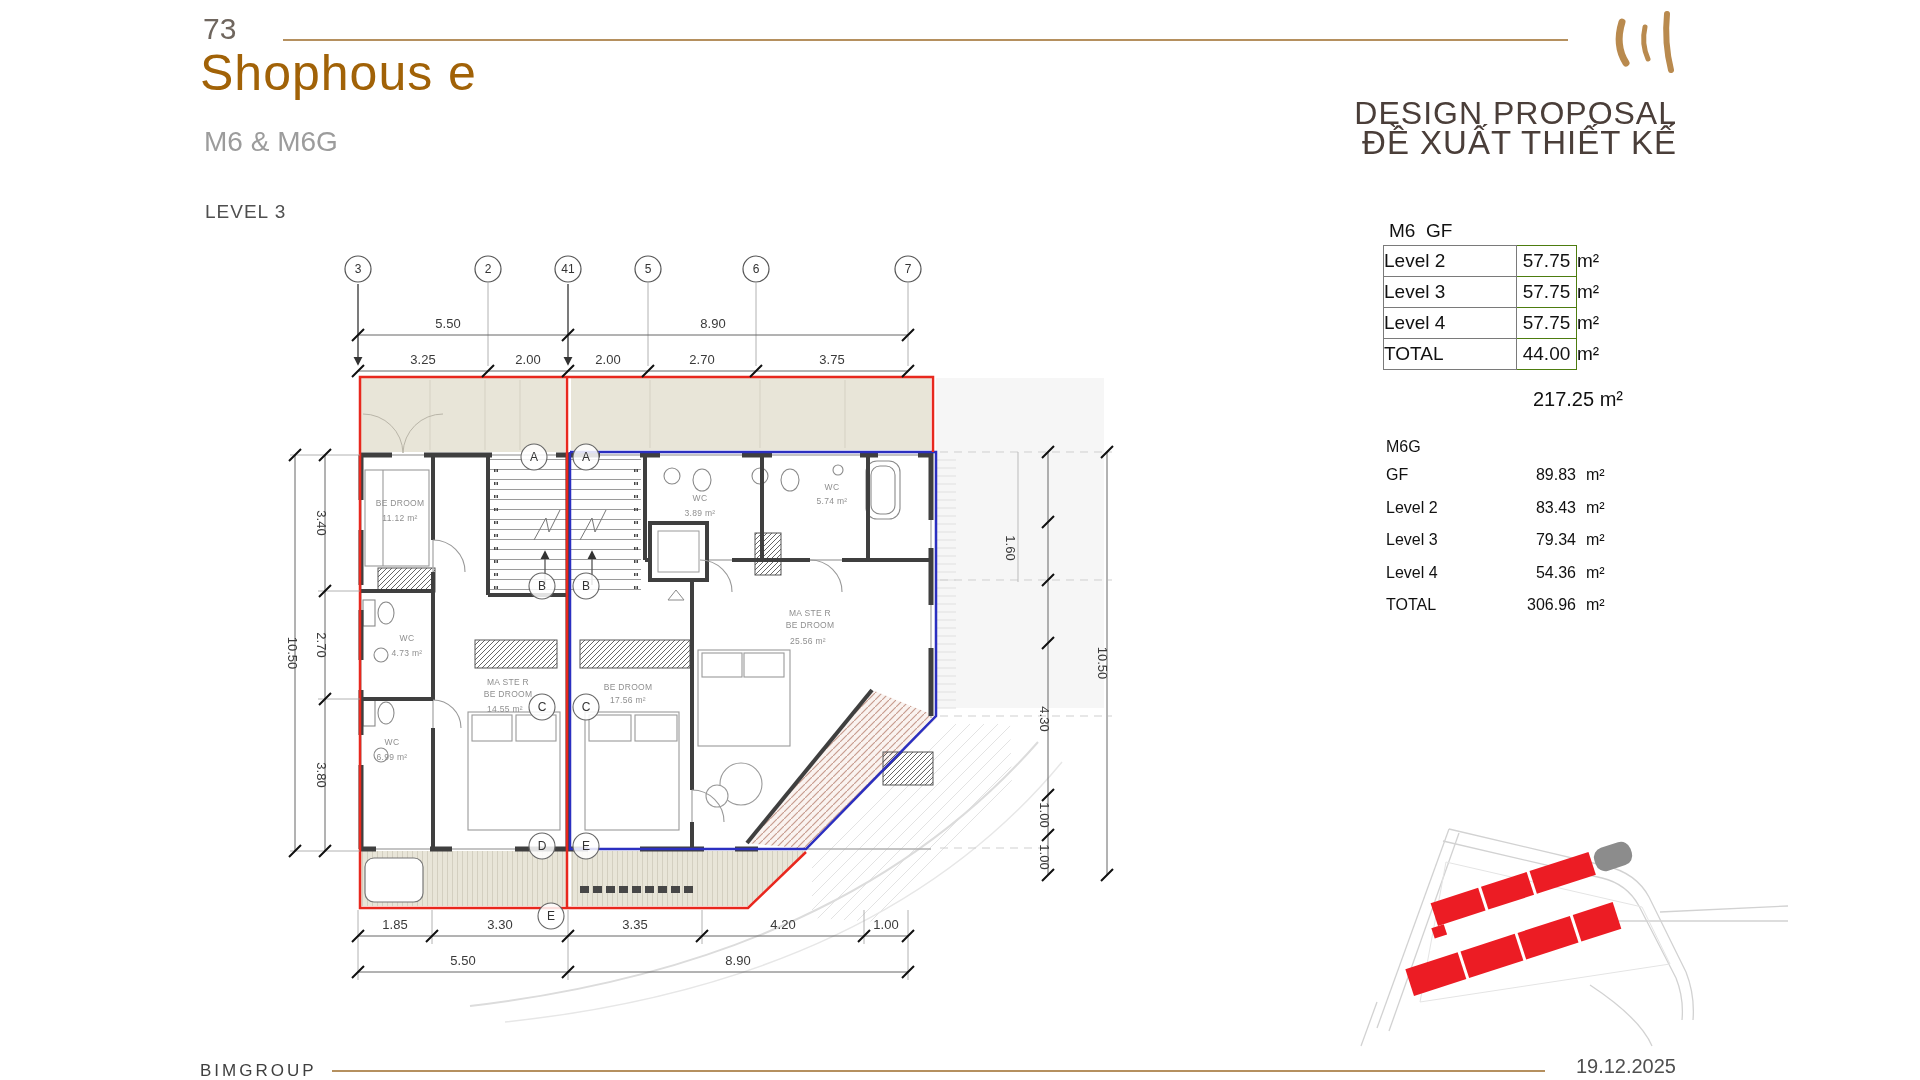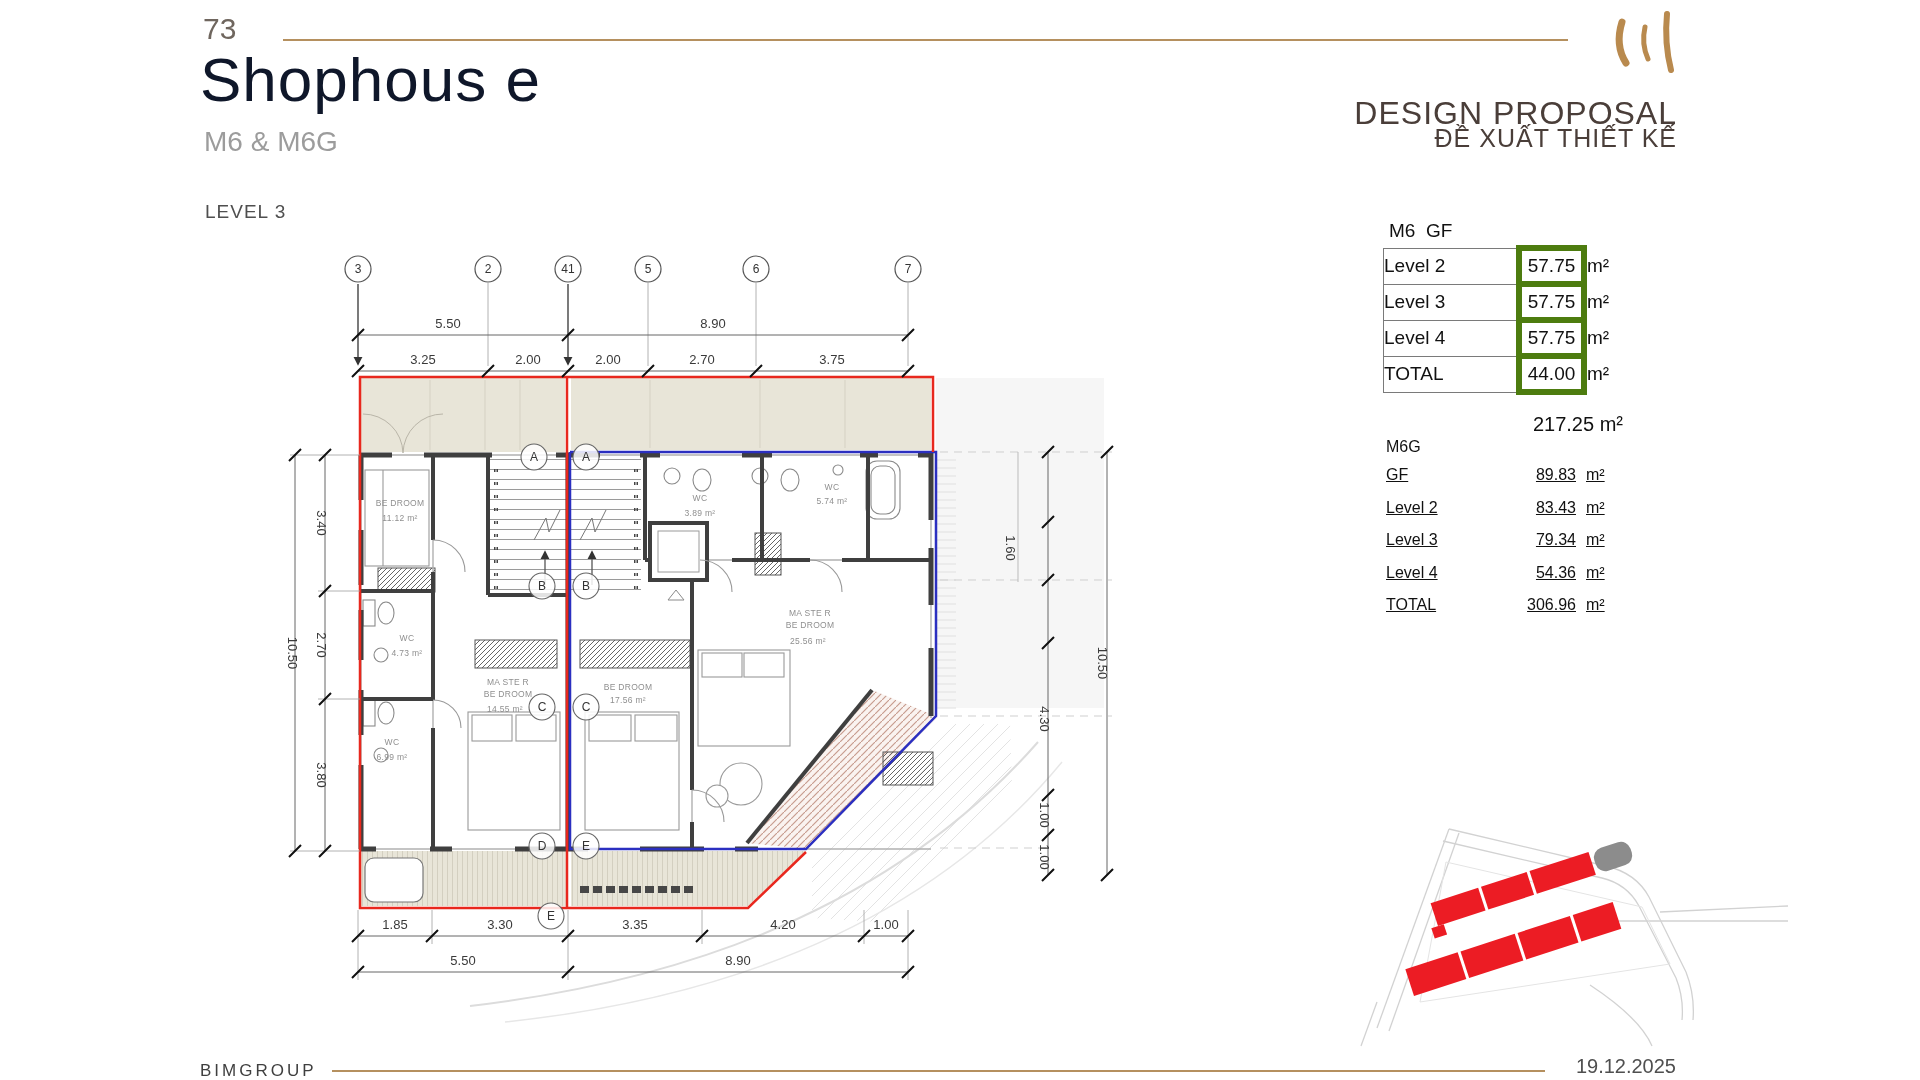--- a/index.html
+++ b/index.html
@@ -1,39 +1,39 @@
 <!DOCTYPE html>
 <html><head>
 <meta charset="utf-8">
 <style>
   html,body{margin:0;padding:0;background:#fff;}
   #page{position:relative;width:1920px;height:1080px;background:#fff;overflow:hidden;
         font-family:"Liberation Sans",sans-serif;}
   .abs{position:absolute;}
   #num73{left:203px;top:12px;font-size:30px;color:#6f665e;}
   #title-line{left:283px;top:39px;width:1285px;height:2px;background:#b5905f;}
-  #page-title{left:200px;top:44px;font-size:62px;color:#0f172a;letter-spacing:1px;}
+  #page-title{left:200px;top:44px;font-size:50px;color:#a16207;letter-spacing:1px;}
   #page-subtitle{left:204px;top:126px;font-size:28px;color:#9c9c9c;}
   #page-level{left:205px;top:201px;font-size:19px;color:#4f4f4f;letter-spacing:1px;}
   #dp-en,#dp-vi{left:1200px;width:477px;text-align:right;color:#4a3e39;letter-spacing:1px;}
   #dp-en{top:95px;font-size:32px;}
-  #dp-vi{top:124px;font-size:25px;}
+  #dp-vi{top:124px;font-size:33px;}
   
   #m6-block{left:1383px;top:220px;font-size:19px;color:#111;}
   #m6-title{white-space:pre;margin:0 0 3px 6px;font-size:19px;}
   table.m6{border-collapse:collapse;}
   table.m6 td{height:30px;padding:0;}
   td.lbl{width:132px;border:1px solid #7a7a7a;padding-left:6px;}
-  td.val{width:59px;border:6px solid #4d7c0f;text-align:center;}
+  td.val{width:59px;border:1px solid #4d7c0f;text-align:center;}
   td.unit{width:44px;border:none;padding-left:9px;}
   #m6-grand{width:240px;text-align:right;margin-top:18px;font-size:20px;}
   
   #m6g-block{left:1383px;top:438px;font-size:16px;color:#111;}
   #m6g-title{margin:0 0 10px 3px;}
-  .m6g-row{display:grid;grid-template-columns:133px 60px 44px;height:32.5px;text-decoration:underline;}
+  .m6g-row{display:grid;grid-template-columns:133px 60px 44px;height:32.5px;}
   .m6g-row .l{padding-left:3px;}
   .m6g-row .v{text-align:right;}
   .m6g-row .u{padding-left:10px;}
   
   #footer-company{left:200px;top:1061px;font-size:17px;letter-spacing:3px;color:#3f3f3f;}
   #footer-line{left:332px;top:1070px;width:1213px;height:2px;background:#b5905f;}
   #footer-date{left:1540px;top:1055px;width:136px;text-align:right;font-size:20px;color:#4f4f4f;}
   svg text{font-family:"Liberation Sans",sans-serif;}
   .dimtxt{font-size:13px;fill:#3a3a3a;}
   .bubtxt{font-size:12px;fill:#333;}

